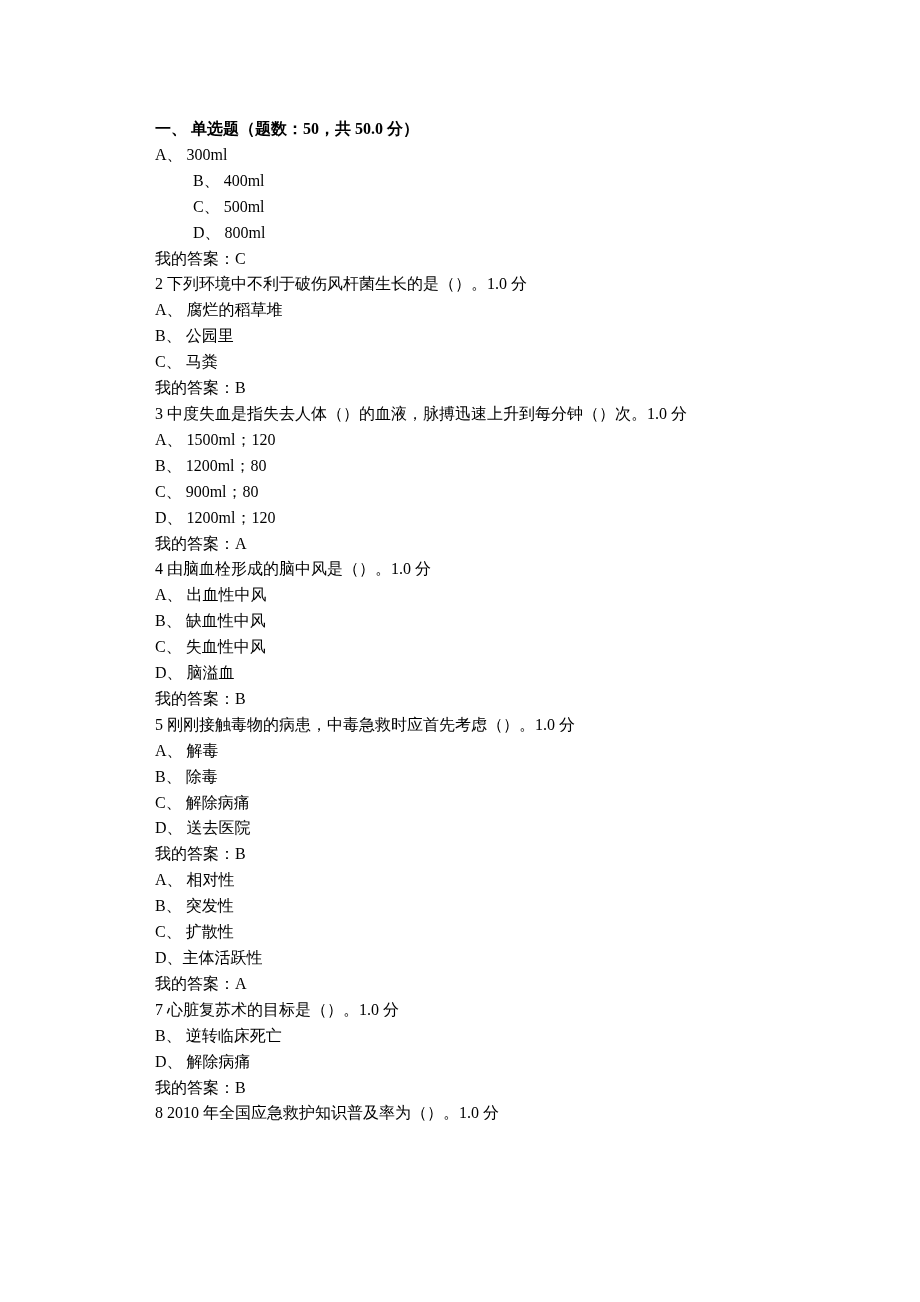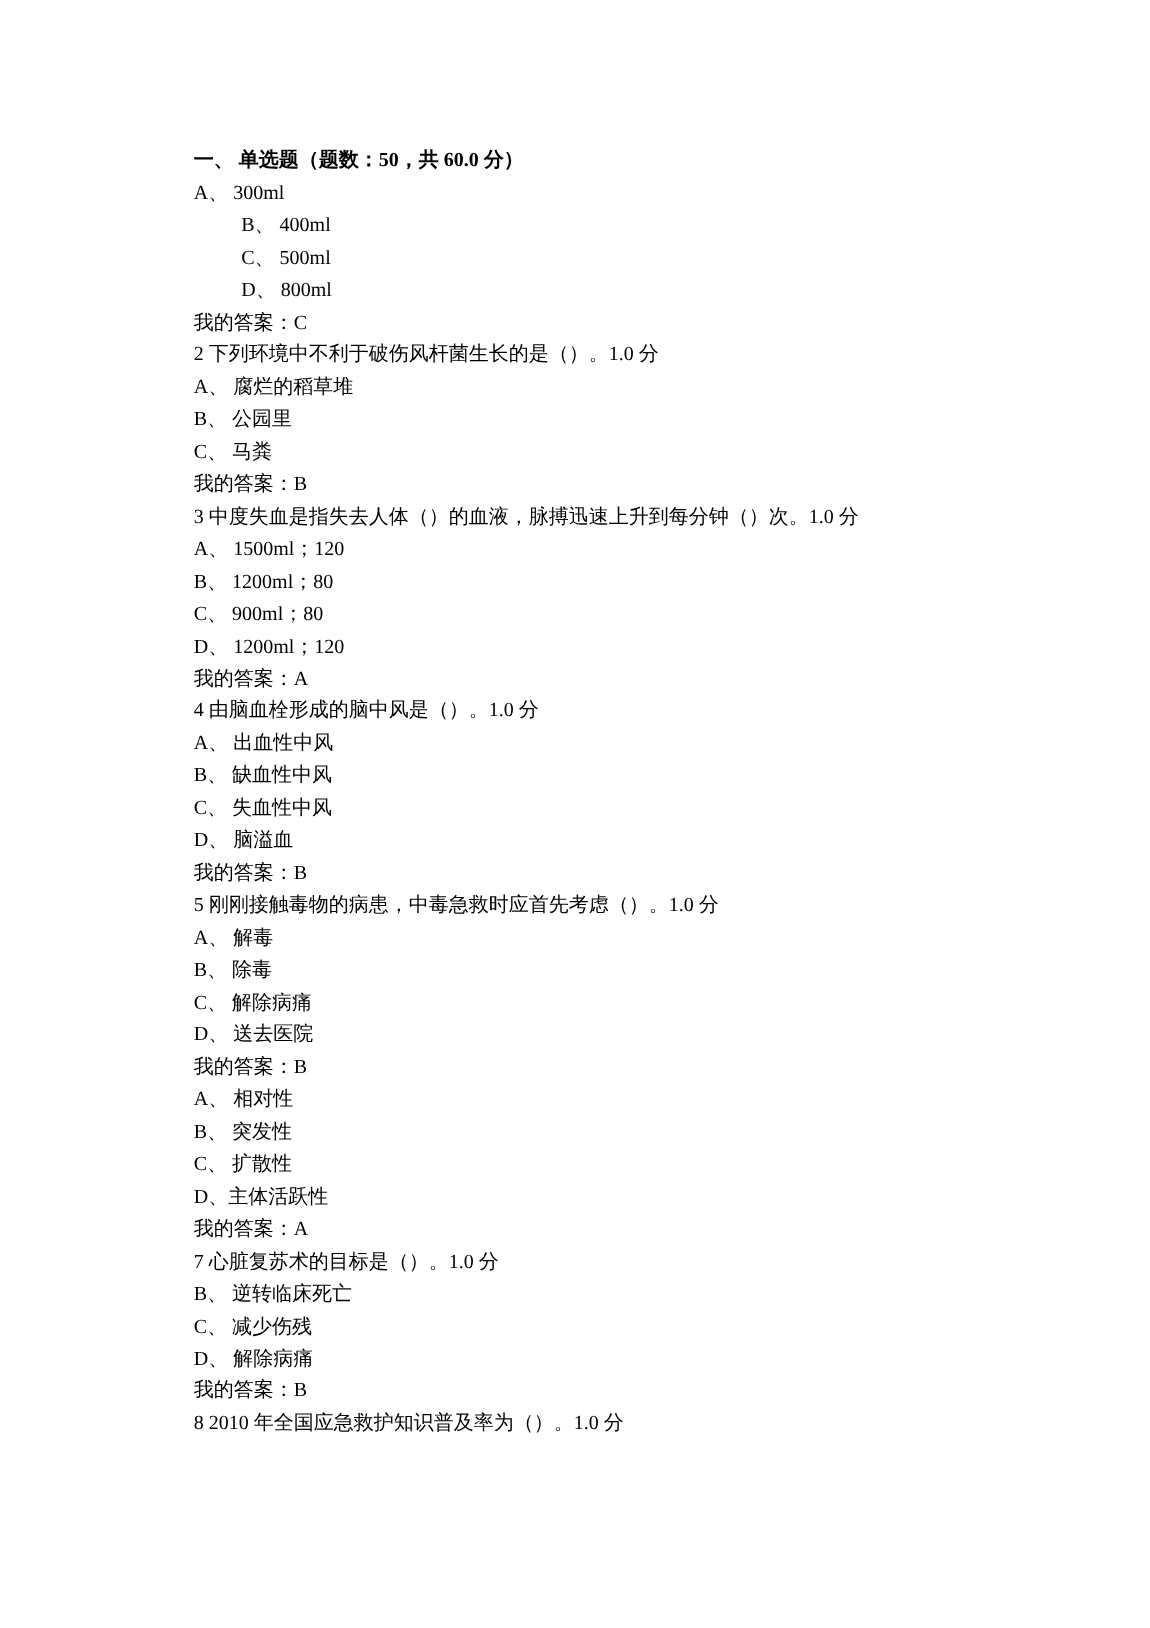--- a/index.html
+++ b/index.html
@@ -29,21 +29,21 @@
     .answer-line {
       display: block;
     }
     .indent-1 {
       padding-left: 38px;
     }
   </style>
 </head>
 <body>
 
-<div class="section-title">一、 单选题（题数：50，共 60.0 分）</div>
+<div class="section-title">一、 单选题（题数：50，共 50.0 分）</div>
 
 <div>
   <span class="option-line">A、  300ml</span>
   <span class="option-line indent-1">B、  400ml</span>
   <span class="option-line indent-1">C、  500ml</span>
   <span class="option-line indent-1">D、  800ml</span>
   <span class="answer-line">我的答案：C</span>
 </div>
 
 <div>
@@ -85,20 +85,19 @@
   <span class="option-line">A、  相对性</span>
   <span class="option-line">B、  突发性</span>
   <span class="option-line">C、  扩散性</span>
   <span class="option-line">D、主体活跃性</span>
   <span class="answer-line">我的答案：A</span>
 </div>
 
 <div>
   <span class="question-line">7 心脏复苏术的目标是（）。1.0 分</span>
   <span class="option-line">B、  逆转临床死亡</span>
-  <span class="option-line">C、  减少伤残</span>
   <span class="option-line">D、  解除病痛</span>
   <span class="answer-line">我的答案：B</span>
 </div>
 
 <div>
   <span class="question-line">8 2010 年全国应急救护知识普及率为（）。1.0 分</span>
 </div>
 
 </body></html>

